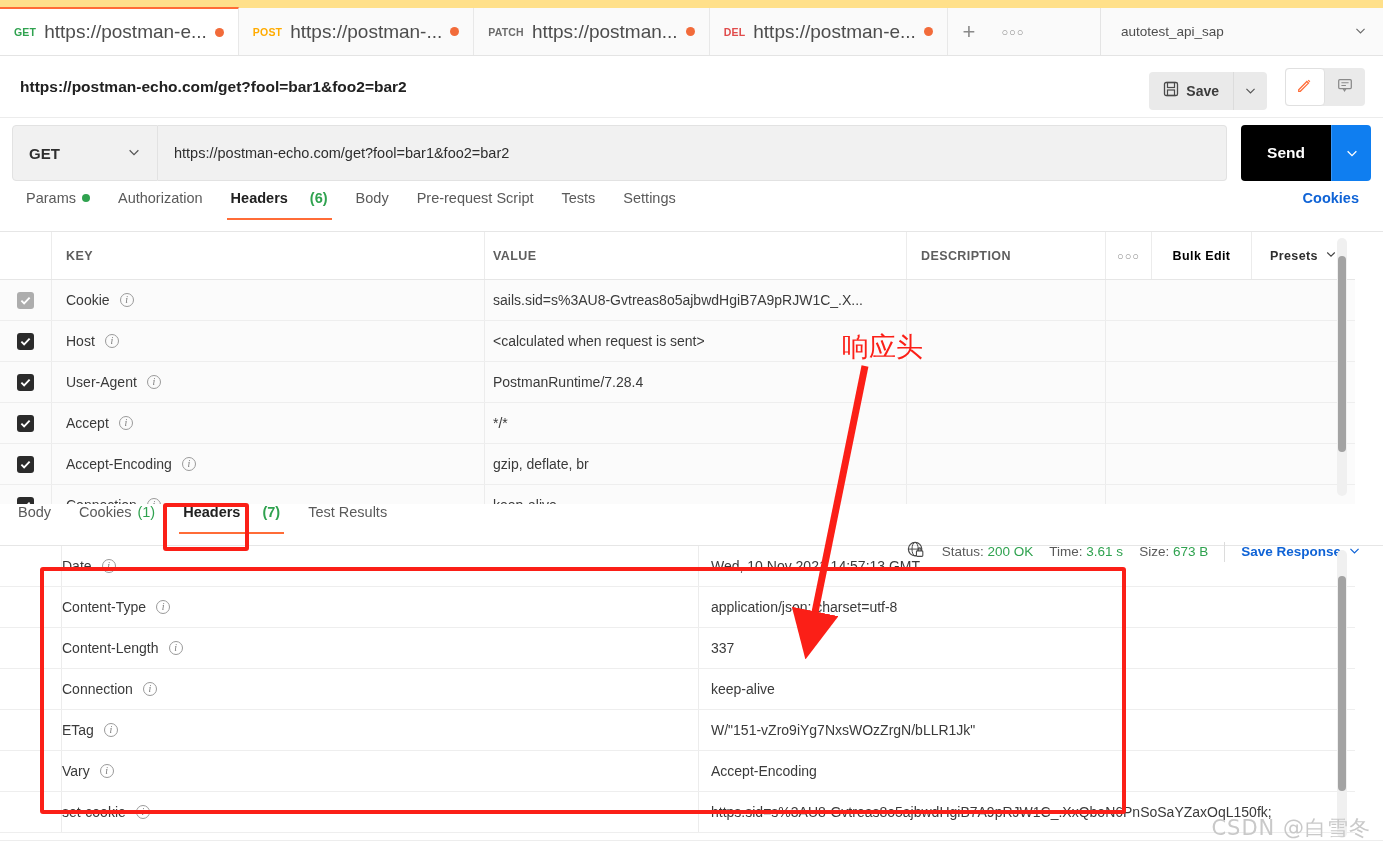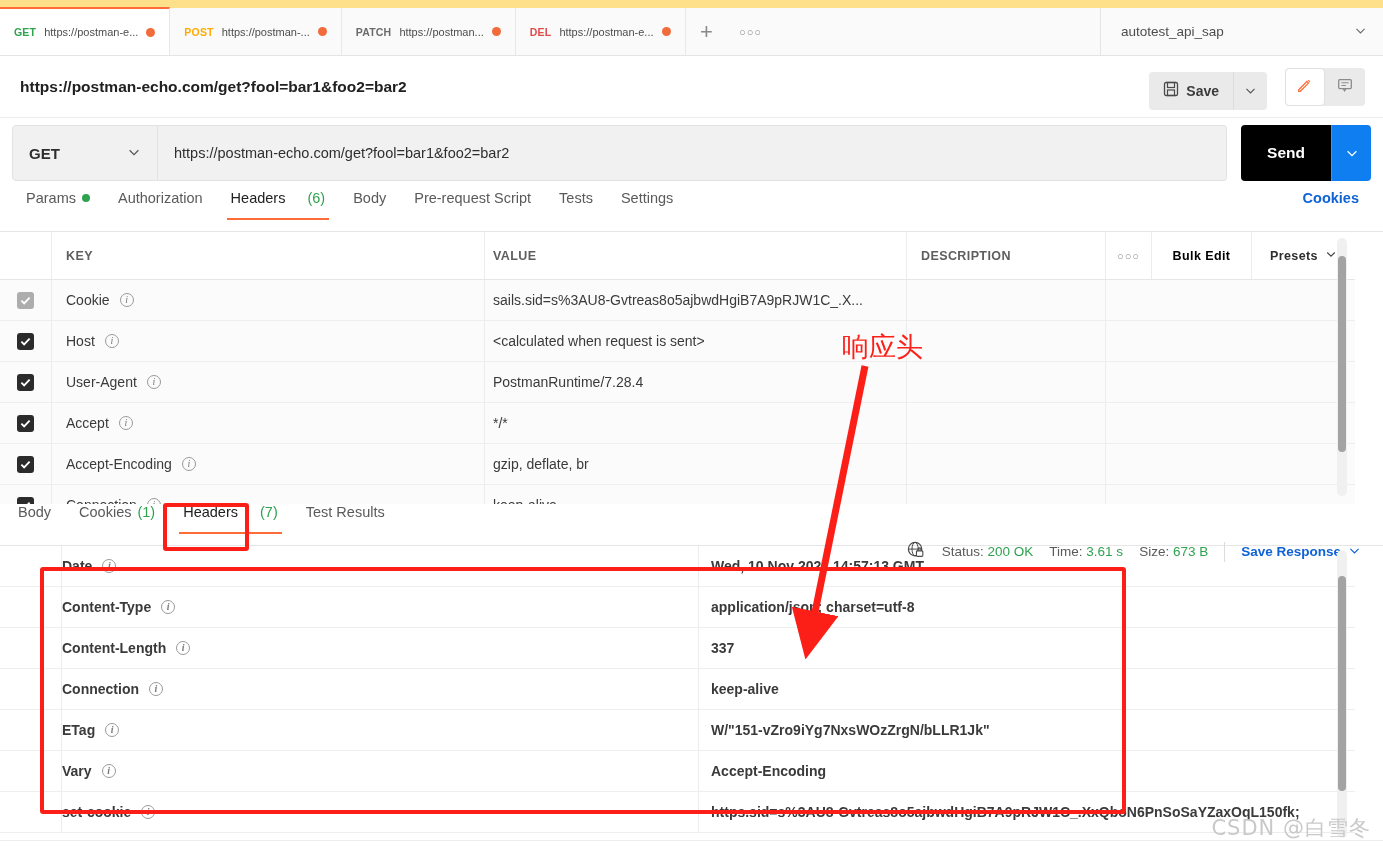--- a/index.html
+++ b/index.html
@@ -39,21 +39,21 @@
     background: #ffffff;
     border-top: 2px solid #ff6c37;
     margin-top: -1px;
     border-right: 1px solid #e8e8e8;
   }
   .tab .method { font-size: 10.5px; font-weight: 600; letter-spacing: .2px; }
   .m-get    { color: #2fa24f; }
   .m-post   { color: #ffab00; }
   .m-patch  { color: #6b6b6b; }
   .m-del    { color: #e04b4b; }
-  .tab .tlabel { font-size: 11px; color: #4d4d4d; }
+  .tab .tlabel { font-size: 19px; color: #4d4d4d; }
   .tab .dot {
     width: 9px; height: 9px; border-radius: 50%;
     background: #f26b3a; display: inline-block;
   }
   .tab-plus {
     display: flex; align-items: center; justify-content: center;
     width: 42px; font-size: 22px; color: #8a8a8a; cursor: pointer;
     font-weight: 300;
   }
   .tab-ellipsis {
@@ -135,21 +135,21 @@
     position: absolute; top: 190px; left: 0; width: 1383px; height: 42px;
     display: flex; align-items: flex-start;
     border-bottom: 1px solid #e6e6e6;
     padding-left: 12px;
   }
   .rtab {
     position: relative; padding: 0 14px 14px 14px;
     font-size: 14.5px; color: #5a5a5a; cursor: pointer;
     display: flex; align-items: center; gap: 6px;
   }
-  .rtab.active { color: #212121; font-weight: 400; gap: 22px; }
+  .rtab.active { color: #212121; font-weight: 700; gap: 22px; }
   .rtab.active::after {
     content: ""; position: absolute; left: 10px; right: 10px; bottom: 0;
     height: 2.5px; background: #ff6c37;
   }
   .rtab .count { color: #2fa24f; }
   .green-dot { width: 8px; height: 8px; border-radius: 50%; background: #2fa24f; }
   .cookies-link {
     position: absolute; right: 24px; top: 0;
     font-size: 14.5px; color: #0f63d6; font-weight: 700; cursor: pointer;
   }
@@ -222,21 +222,21 @@
   .resp-meta .v { color: #2fa24f; }
   .save-response { color: #0f63d6; font-weight: 700; cursor: pointer; display:flex; align-items:center; gap:7px; }
   .meta-divider { width: 1px; height: 20px; background: #dcdcdc; }
 
   .resp-table {
     position: absolute; top: 546px; left: 0; width: 1355px; height: 300px;
     overflow: hidden;
   }
   .resp-row {
     display: flex; height: 41px; align-items: center;
-    border-bottom: 1px solid #eeeeee; font-size: 14px; color: #3a3a3a; font-weight: bold;
+    border-bottom: 1px solid #eeeeee; font-size: 14px; color: #3a3a3a;
   }
   .rcol-pad { width: 62px; border-right: 1px solid #ececec; height: 100%; }
   .rcol-key { width: 637px; border-right: 1px solid #ececec; height: 100%;
               display: flex; align-items: center; gap: 10px; padding-left: 0px; }
   .rcol-val { flex: 1; height: 100%; display: flex; align-items: center; padding-left: 12px; }
 
   
   .anno-box {
     position: absolute; border: 4px solid #fb1f17; border-radius: 3px;
     pointer-events: none;

